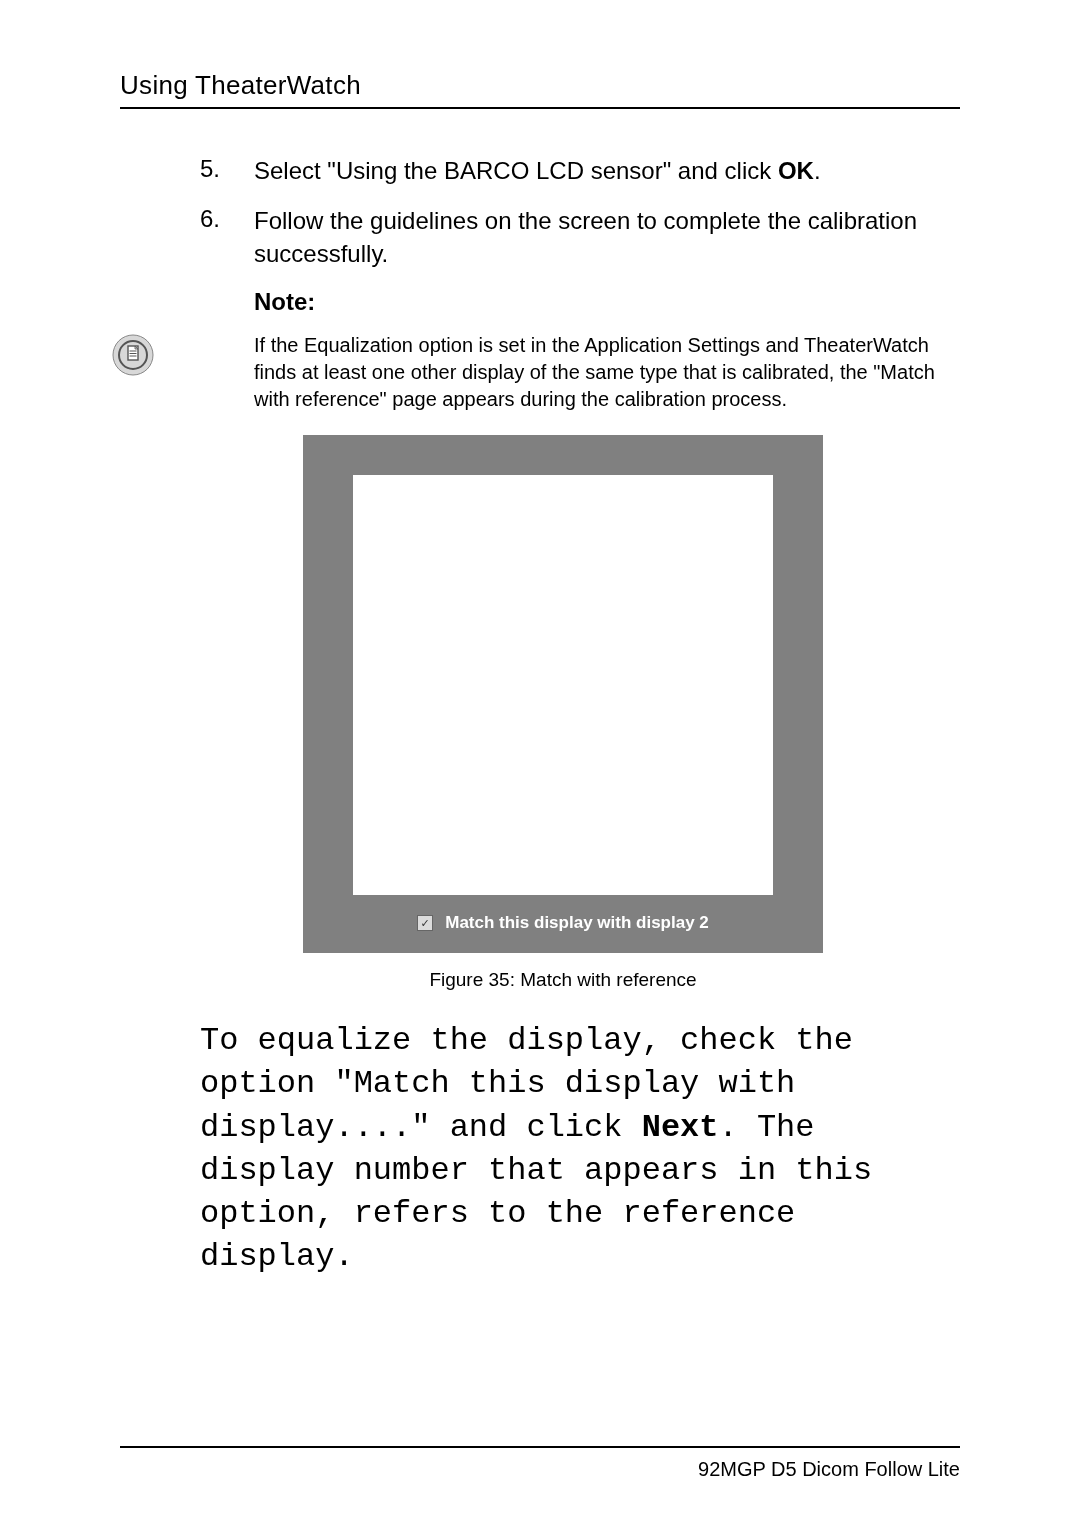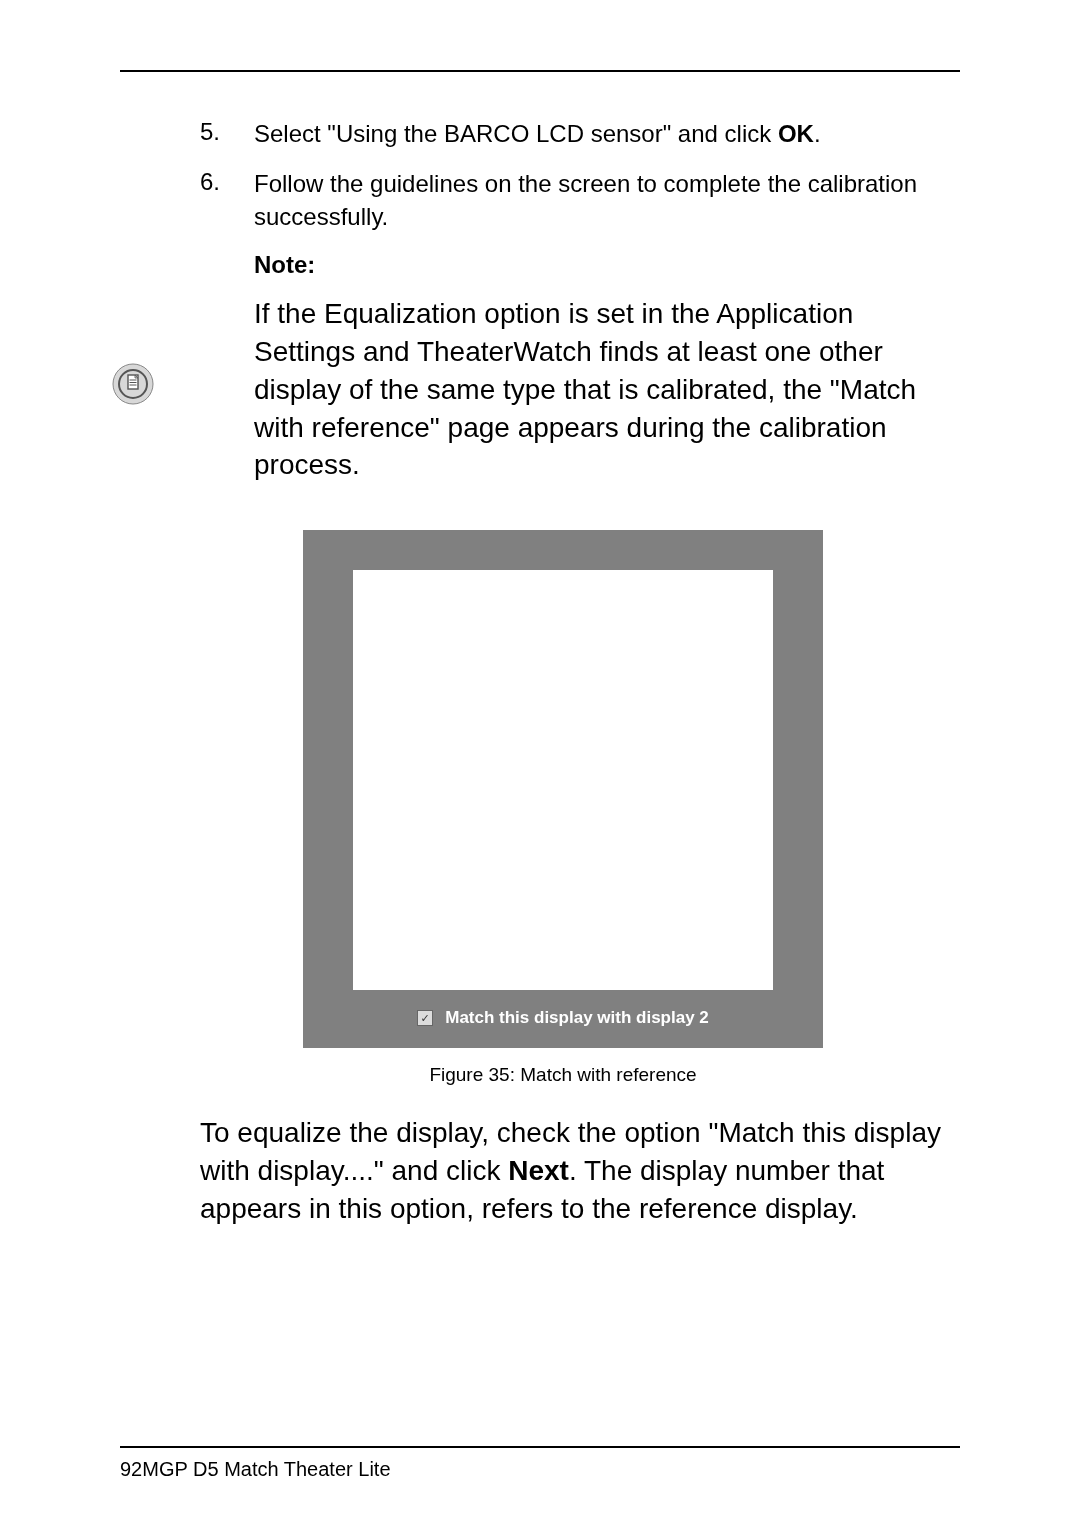--- a/index.html
+++ b/index.html
@@ -63,23 +63,23 @@
   .note-body {
     margin-left: 54px;
     font-family: Arial, sans-serif;
   }
   .note-label {
     font-size: 24px;
     font-weight: bold;
     margin-bottom: 16px;
   }
   .note-text {
-    font-size: 28px;
-    line-height: 1.35;
-    margin-bottom: 36px;
+    font-size: 20px;
+    line-height: 1.35;
+    margin-bottom: 12px;
   }
   .note-icon-left {
     position: absolute;
     left: 112px;
   }
   .image-wrap {
     margin-left: -34px;
     margin-top: 10px;
     margin-bottom: 14px;
   }
@@ -126,50 +126,51 @@
   .figure-caption {
     text-align: center;
     font-size: 19px;
     font-family: Arial, sans-serif;
     margin-top: 16px;
     margin-bottom: 28px;
     margin-left: -34px;
     color: #000;
   }
   .after-text {
-    font-size: 28px;
-    line-height: 1.35;
-    font-family: Liberation Sans, sans-serif;
+    font-size: 32px;
+    line-height: 1.35;
+    font-family: Liberation Mono, monospace;
   }
   .footer {
     position: absolute;
     bottom: 48px;
     left: 120px;
     right: 120px;
   }
   .footer-rule {
     border: none;
     border-top: 2px solid #000;
     margin-bottom: 10px;
   }
   .footer-row {
     display: flex;
-    justify-content: flex-start;
+    justify-content: flex-end;
     font-family: Arial, sans-serif;
     font-size: 20px;
   }
   .bold {
     font-weight: bold;
   }
 </style>
 </head>
 <body>
 
 <div class="page">
 
+  <div class="header-title">Using TheaterWatch</div>
   <hr class="header-rule">
 
   <div class="content">
 
     <div class="step-row">
       <div class="step-num">5.</div>
       <div class="step-text">
         <span>Select "Using the BARCO LCD sensor" and click </span><span class="bold">OK</span><span>.</span>
       </div>
     </div>
@@ -214,15 +215,15 @@
       <span>To equalize the display, check the option "Match this display with display...." and click </span><span class="bold">Next</span><span>. The display number that appears in this option, refers to the reference display.</span>
     </div>
 
   </div>
 </div>
 
 <div class="footer">
   <hr class="footer-rule">
   <div class="footer-row">
     <span>92</span>
-    <span>MGP D5 Match Theater Lite</span>
+    <span>MGP D5 Dicom Follow Lite</span>
   </div>
 </div>
 
 </body></html>

